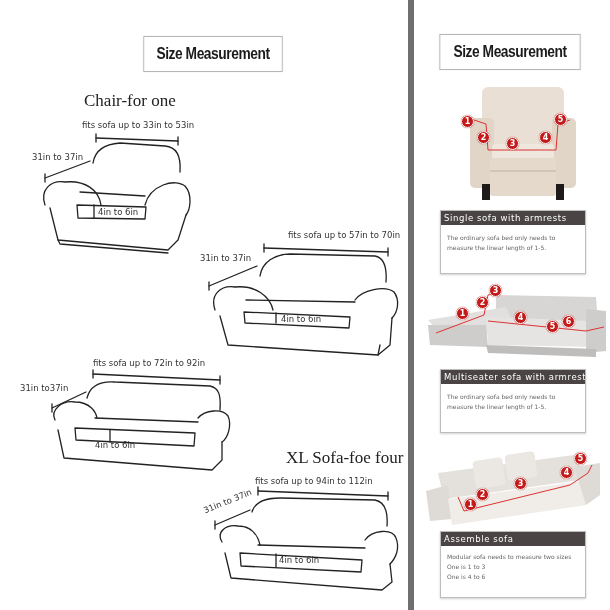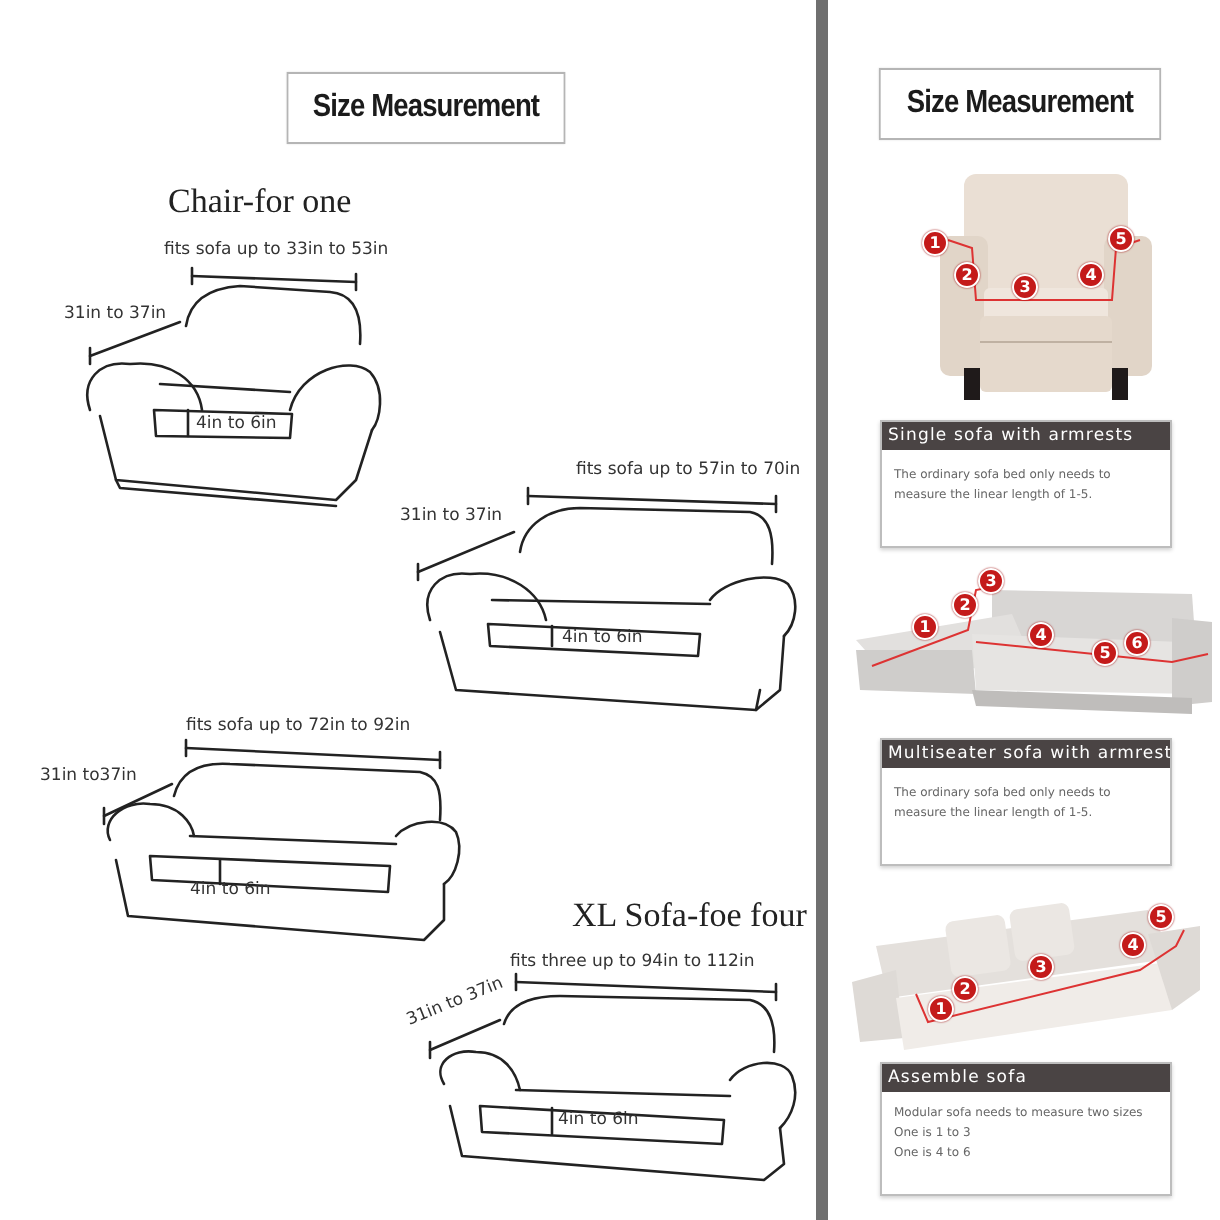--- a/index.html
+++ b/index.html
@@ -117,21 +117,21 @@
     <path d="M55 420 C50 410 62 400 75 402 C90 402 96 412 97 418"></path>
     <path d="M198 418 C205 410 222 408 228 416 C232 425 228 438 222 442"></path>
     <path d="M95 418 L198 422"></path>
     <path d="M75 428 L195 433 L194 446 L76 440 Z"></path>
     <line x1="110" y1="430" x2="110" y2="442"></line>
     <path d="M58 430 L64 458 L212 470 L222 460 L222 442"></path>
   </svg>
   <div class="dim-label" style="left:95px;top:440px;">4in to 6in</div>
 
   <div class="sofa-heading" style="left:258px;top:448px;margin-left:28px;">XL Sofa-foe four</div>
-  <div class="dim-label" style="left:255px;top:476px;">fits three up to 94in to 112in</div>
+  <div class="dim-label" style="left:255px;top:476px;">fits sofa up to 94in to 112in</div>
   <div class="dim-label" style="left:202px;top:506px;transform:rotate(-22deg);transform-origin:left top;">31in to 37in</div>
   <svg class="sketch" style="left:0;top:0;" width="408" height="610">
     <line x1="258" y1="491" x2="388" y2="496"></line>
       <line x1="258" y1="487" x2="258" y2="495"></line>
       <line x1="388" y1="492" x2="388" y2="500"></line>
     <line x1="215" y1="525" x2="250" y2="510"></line>
       <line x1="215" y1="521" x2="215" y2="529"></line>
     <path d="M252 512 C255 502 265 498 280 498 L375 500 C385 502 388 512 387 526"></path>
     <path d="M222 542 C216 532 226 524 238 526 C252 526 258 536 260 545"></path>
     <path d="M365 540 C372 530 392 528 396 538 C400 548 396 558 390 564"></path>

